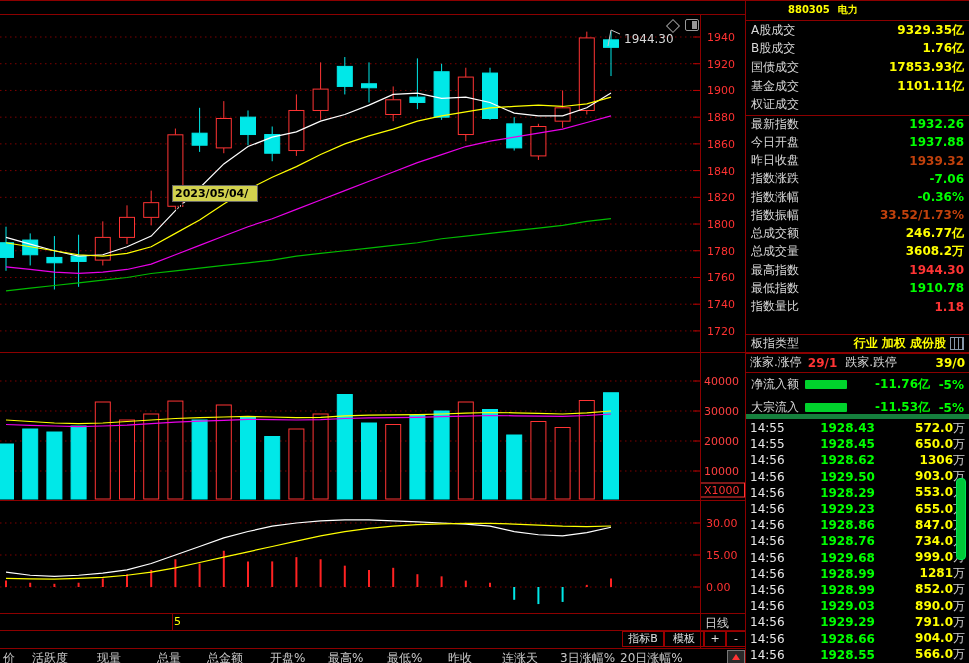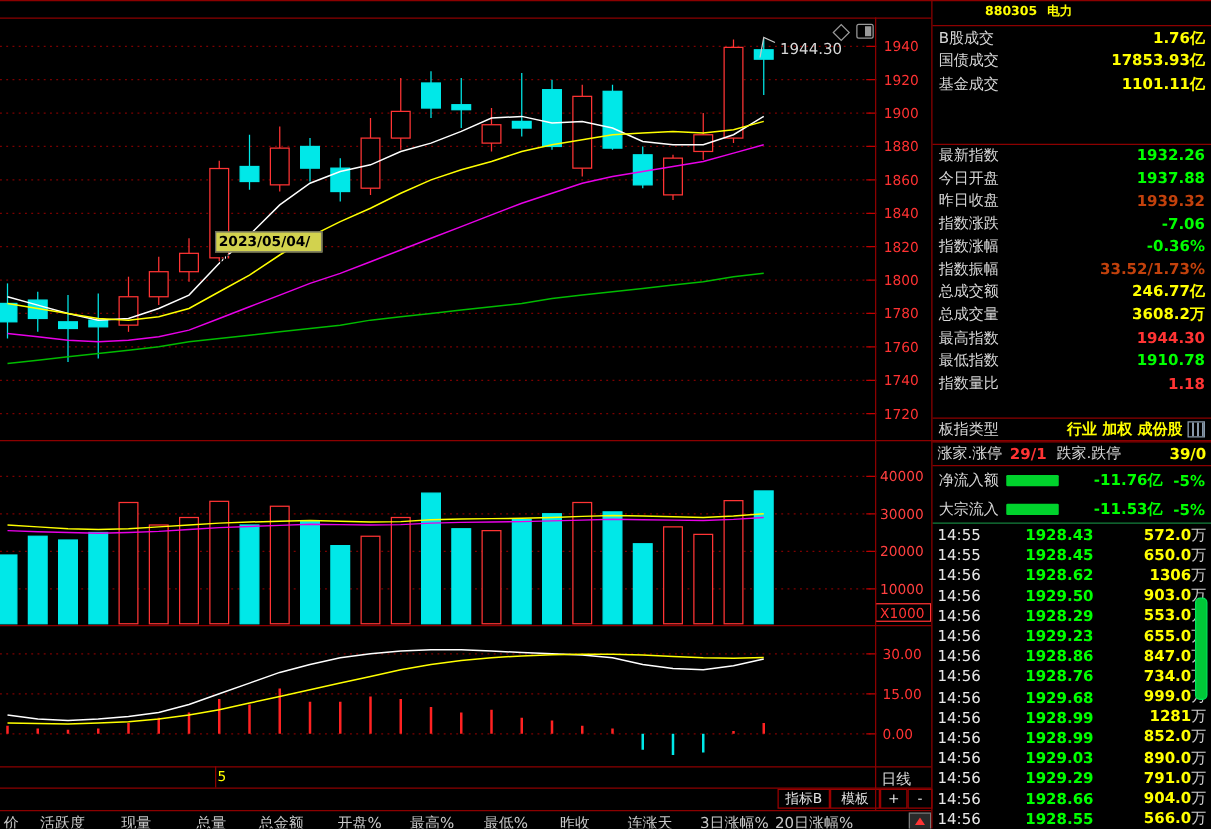--- a/index.html
+++ b/index.html
@@ -50,21 +50,21 @@
   .pvalue{font-weight:700;}
   .c-yellow{color:#ffff00;} .c-green{color:#00ff00;} .c-red{color:#ff3434;}
   .c-white{color:#c2410c;}
   .rp-board{position:absolute;left:0;top:334px;width:100%;height:18px;display:flex;align-items:center;
             justify-content:space-between;padding:0 5px;box-sizing:border-box;border-top:1px solid #8c0000;}
   .grid-icon{display:inline-block;width:12px;height:11px;border:1px solid #8899aa;margin-left:4px;
              background:repeating-linear-gradient(90deg,#000 0 3px,#8899aa 3px 4px);vertical-align:middle;}
   .rp-breadth{position:absolute;left:0;top:353px;width:100%;height:18px;display:flex;align-items:center;
               padding:0 4px;box-sizing:border-box;border-top:1px solid #8c0000;font-size:12px;}
   .rp-flows{position:absolute;left:0;top:372px;width:100%;height:47px;border-top:1px solid #8c0000;
-            border-bottom:1px solid #15803d;box-sizing:border-box;}
+            border-bottom:5px solid #15803d;box-sizing:border-box;}
   .flow-row{display:flex;align-items:center;height:23px;padding:0 5px;}
   .flow-bar{display:inline-block;width:42px;height:9px;background:#00d22c;margin-left:6px;border-radius:1px;}
   .flow-val{flex:1;text-align:right;color:#00ff00;font-weight:700;}
   .flow-pct{width:34px;text-align:right;color:#00ff00;font-weight:700;}
   .rp-ticks{position:absolute;left:0;top:420px;width:100%;height:243px;overflow:hidden;}
   .tick-row{display:flex;align-items:center;height:16.2px;padding:0 4px;}
   .t-time{width:46px;color:#e8e8e8;}
   .t-price{flex:1;text-align:center;color:#00ff00;font-weight:700;}
   .t-vol{width:66px;text-align:right;color:#ffff00;font-weight:700;white-space:nowrap;}
   .t-vol i{font-style:normal;color:#d0d0d0;font-weight:400;}
@@ -317,30 +317,38 @@
   <span class="scroll-up">
       <i></i>
     </span>
 
   <div class="right-panel">
     <div class="rp-header">
       <span>880305</span><span>电力</span>
     </div>
     <div class="rp-funds" id="fund-rows">
         <div class="prow">
+          <span class="plabel">A股成交</span>
+          <span class="pvalue c-yellow">9329.35亿</span>
+        </div>
+        <div class="prow">
           <span class="plabel">B股成交</span>
           <span class="pvalue c-yellow">1.76亿</span>
         </div>
         <div class="prow">
           <span class="plabel">国债成交</span>
           <span class="pvalue c-yellow">17853.93亿</span>
         </div>
         <div class="prow">
           <span class="plabel">基金成交</span>
           <span class="pvalue c-yellow">1101.11亿</span>
+        </div>
+        <div class="prow">
+          <span class="plabel">权证成交</span>
+          <span class="pvalue c-yellow"></span>
         </div>
       </div>
     <div class="rp-stats" id="stat-rows">
         <div class="prow">
           <span class="plabel">最新指数</span>
           <span class="pvalue c-green">1932.26</span>
         </div>
         <div class="prow">
           <span class="plabel">今日开盘</span>
           <span class="pvalue c-green">1937.88</span>

